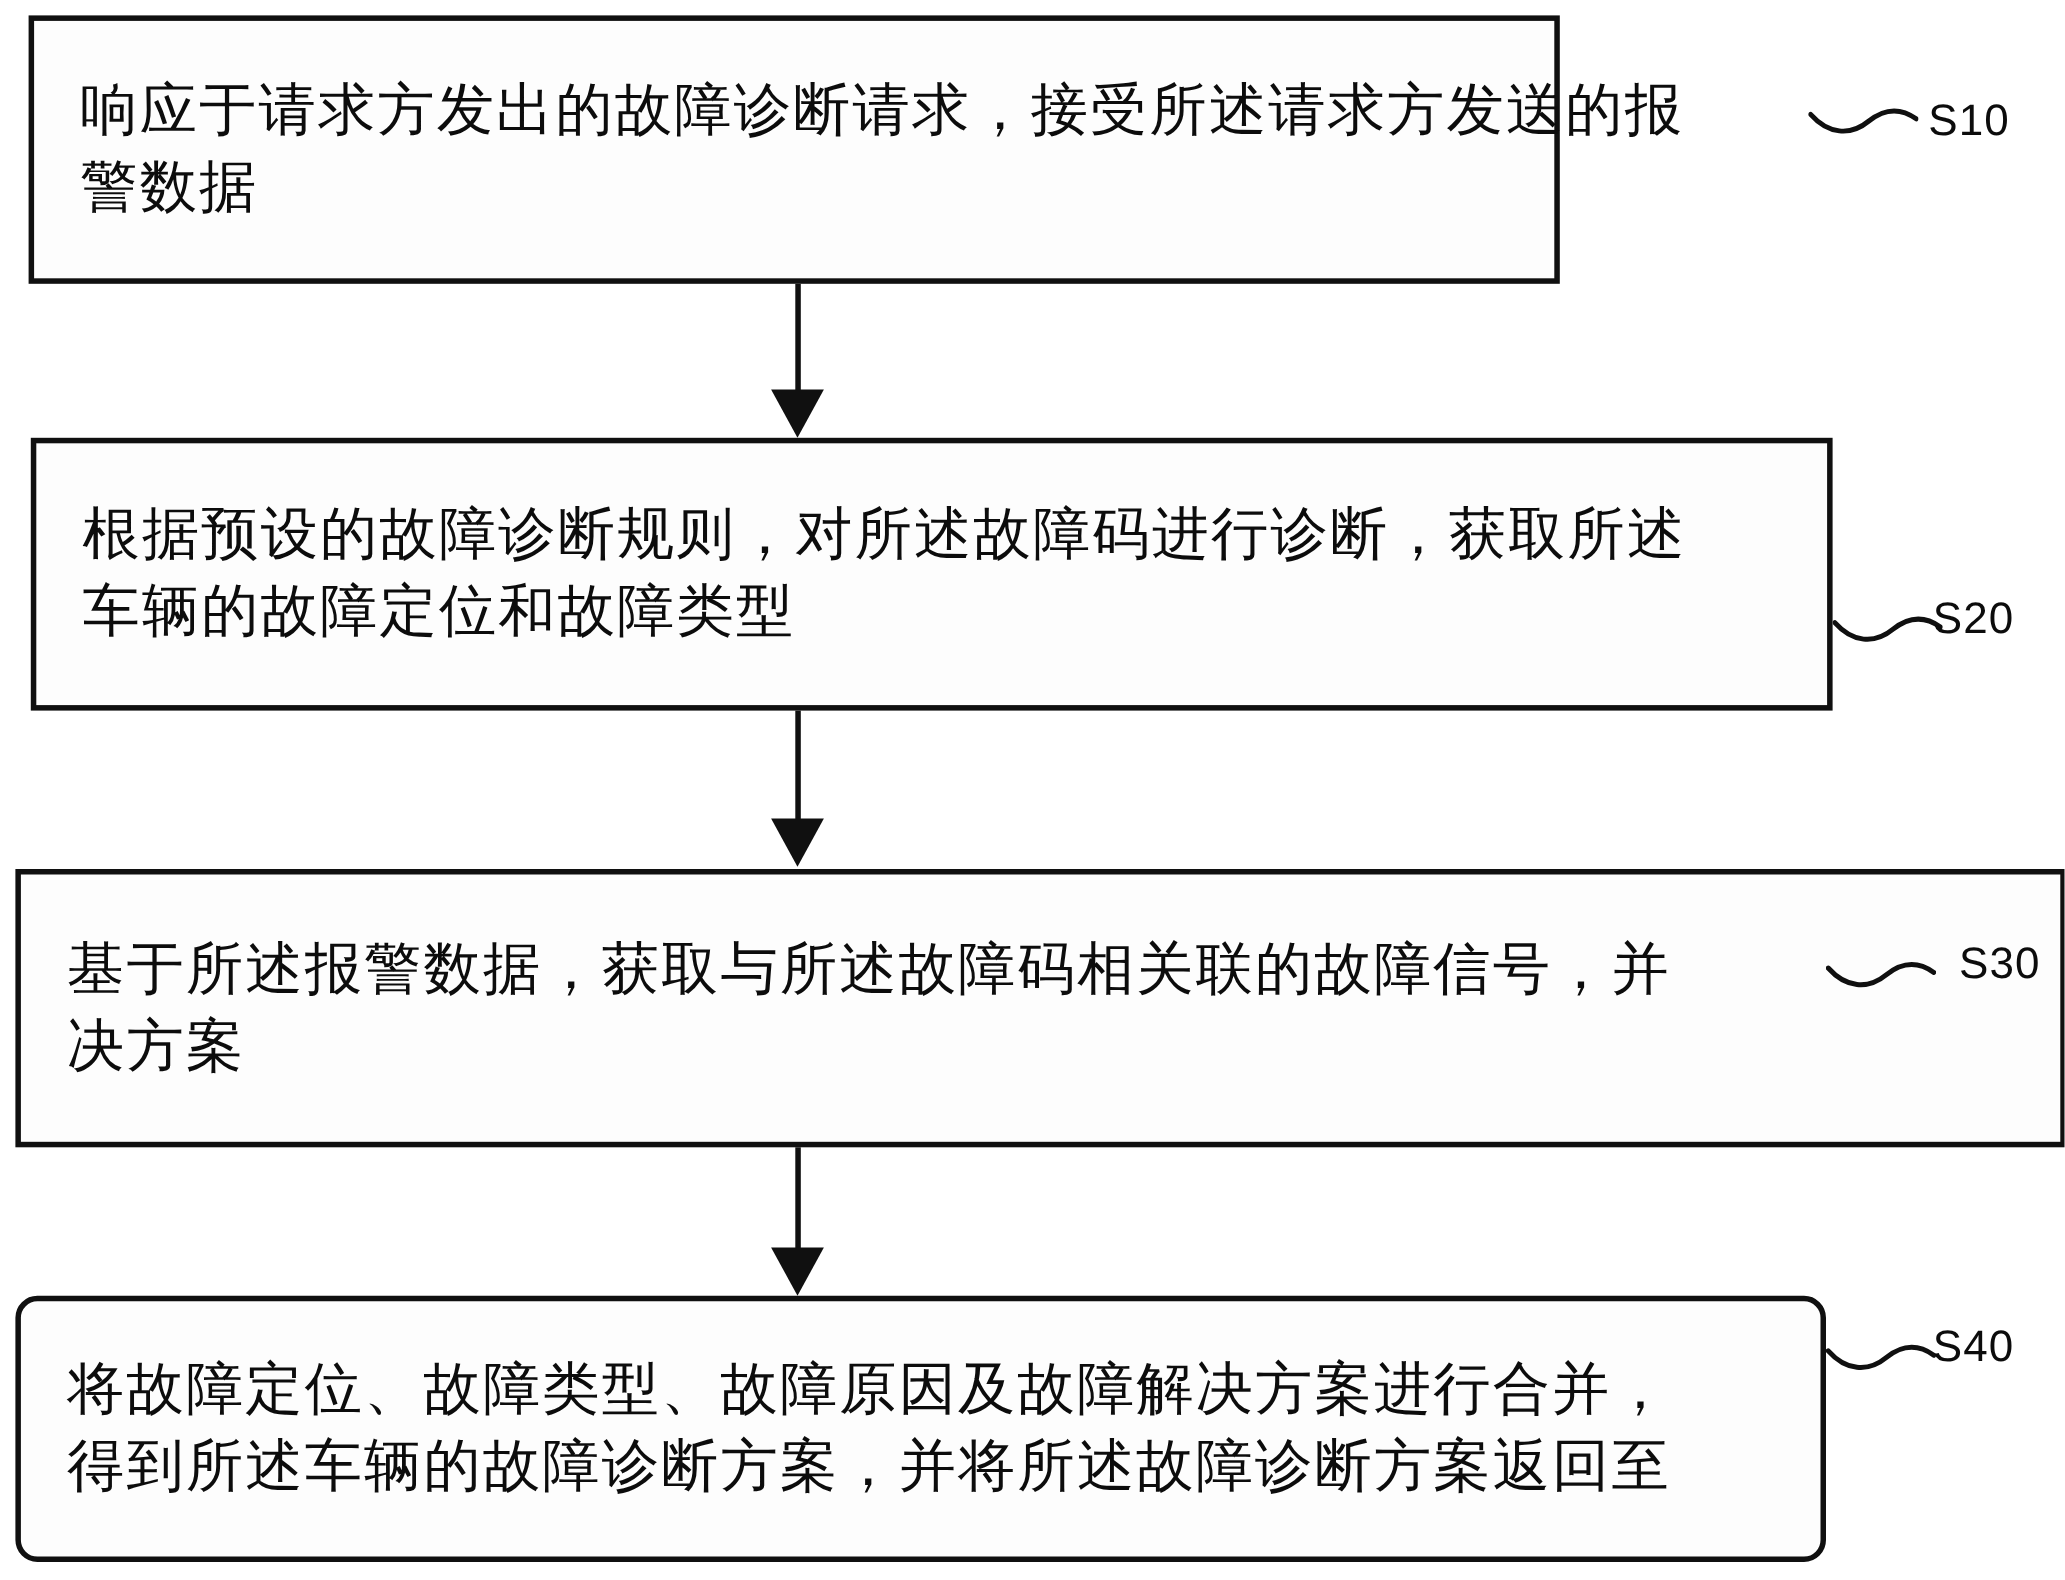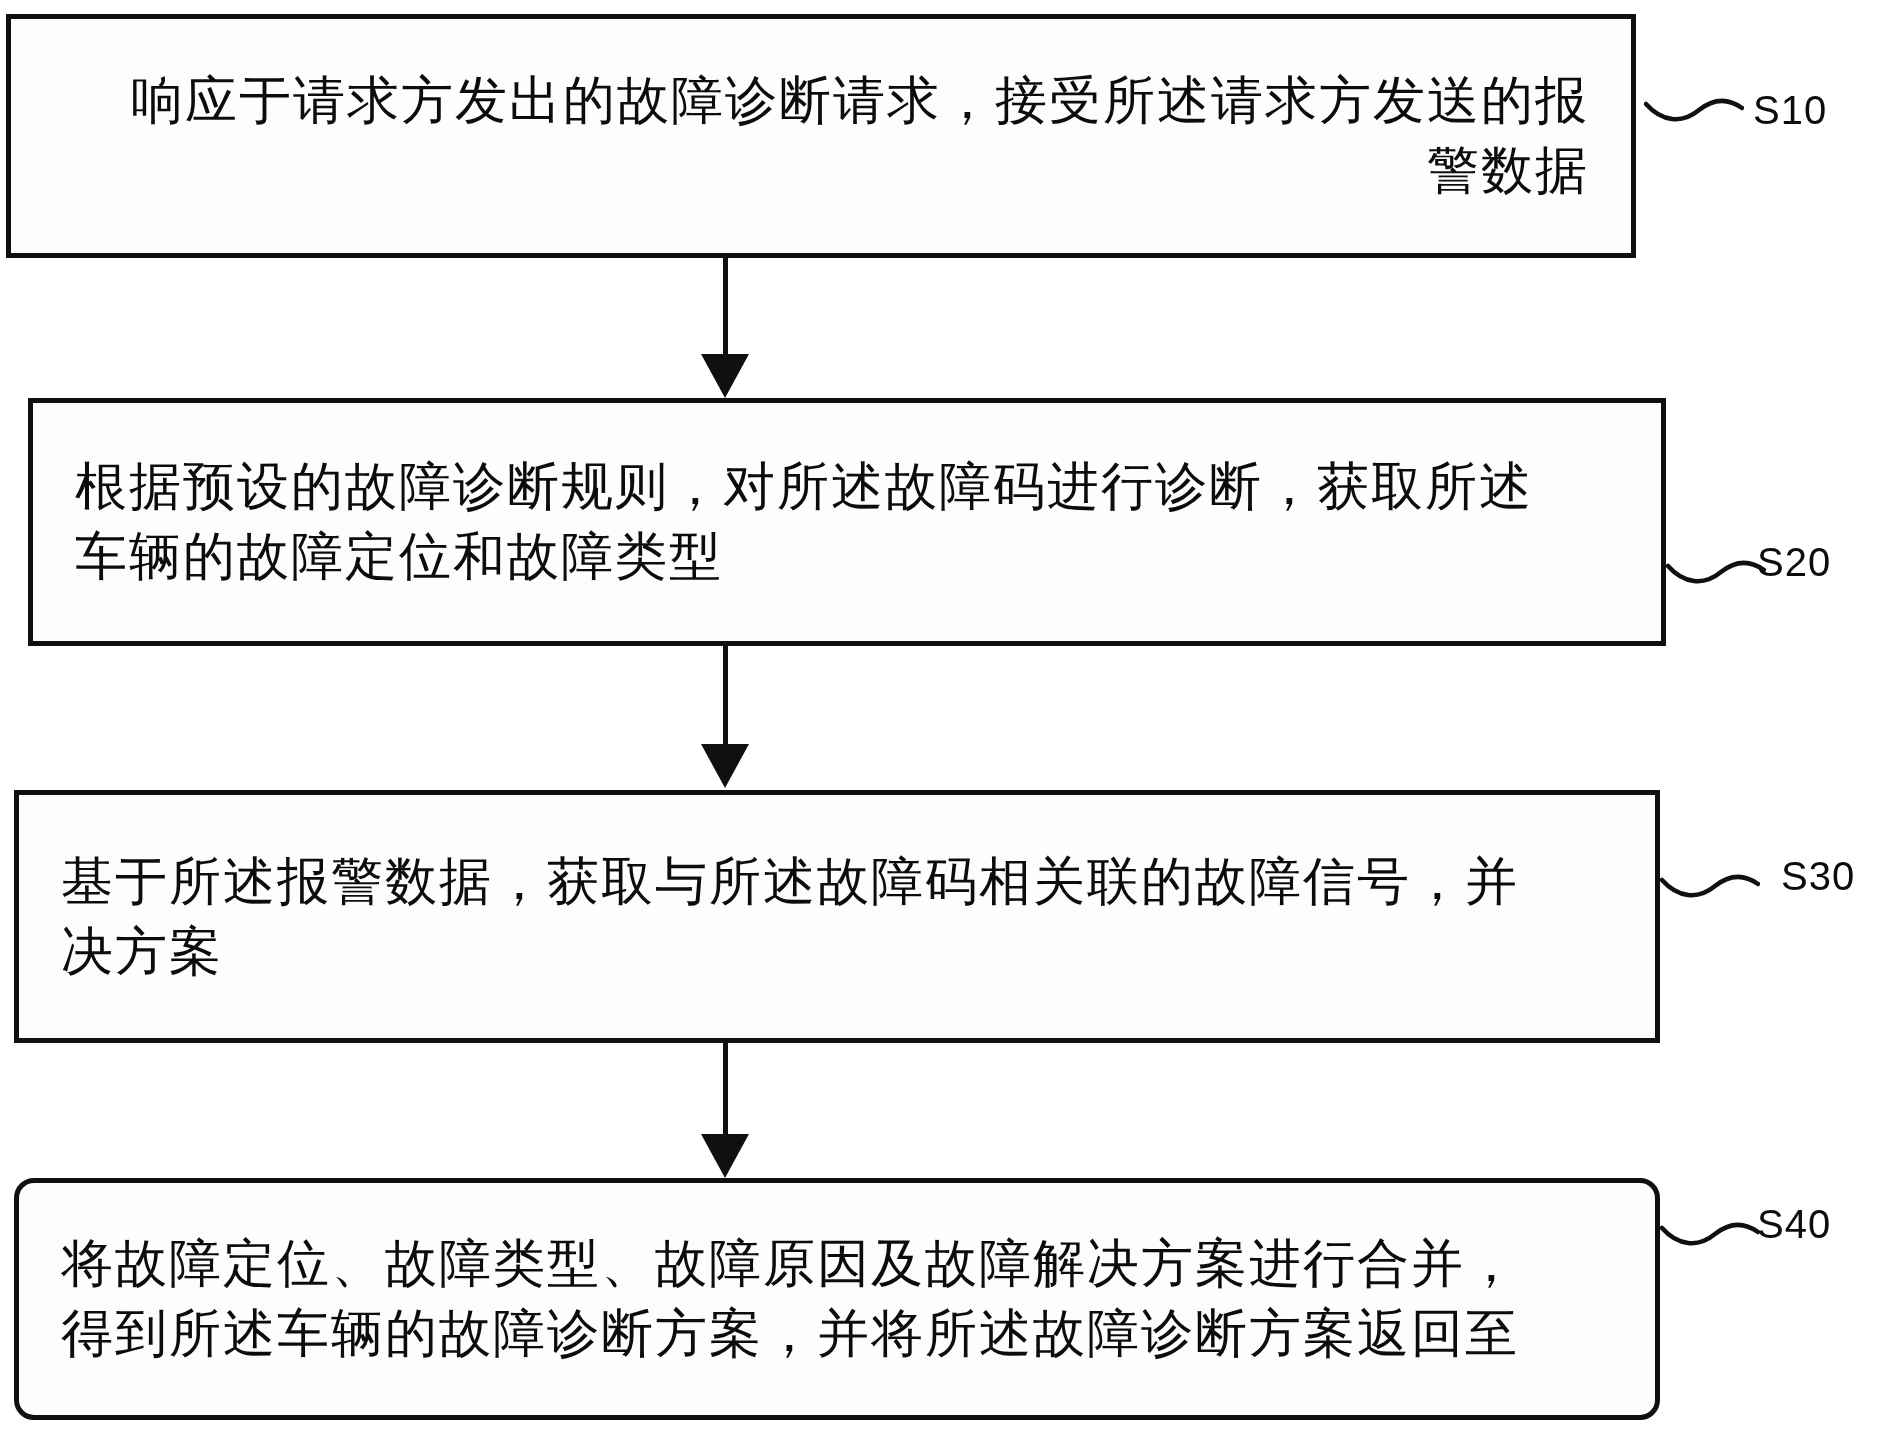--- a/index.html
+++ b/index.html
@@ -59,37 +59,37 @@
     color: #0c0c0c;
     letter-spacing: 1px;
     white-space: nowrap;
   }
 </style>
 </head>
 <body>
 
 <div class="stage">
 
-  <div class="flow-box" style="left:6px; top:14px; width:1630px; height:244px;align-items:flex-end;">
+  <div class="flow-box" style="left:26px; top:14px; width:1392px; height:244px;">
     <div class="box-line">响应于请求方发出的故障诊断请求，接受所述请求方发送的报</div>
     <div class="box-line">警数据</div>
   </div>
 
   <div class="arrow-shaft" style="left:723px; top:258px; height:100px;"></div>
   <div class="arrow-head" style="left:701px; top:354px;"></div>
 
   <div class="flow-box" style="left:28px; top:398px; width:1638px; height:248px;">
     <div class="box-line">根据预设的故障诊断规则，对所述故障码进行诊断，获取所述</div>
     <div class="box-line">车辆的故障定位和故障类型</div>
   </div>
 
   <div class="arrow-shaft" style="left:723px; top:646px; height:100px;"></div>
   <div class="arrow-head" style="left:701px; top:744px;"></div>
 
-  <div class="flow-box" style="left:14px; top:790px; width:1646px; height:253px;">
+  <div class="flow-box" style="left:14px; top:790px; width:1864px; height:253px;">
     <div class="box-line">基于所述报警数据，获取与所述故障码相关联的故障信号，并</div>
     <div class="box-line">决方案</div>
   </div>
 
   <div class="arrow-shaft" style="left:723px; top:1043px; height:95px;"></div>
   <div class="arrow-head" style="left:701px; top:1134px;"></div>
 
   <div class="flow-box" style="left:14px; top:1178px; width:1646px; height:242px;border-radius:20px;">
     <div class="box-line">将故障定位、故障类型、故障原因及故障解决方案进行合并，</div>
     <div class="box-line">得到所述车辆的故障诊断方案，并将所述故障诊断方案返回至</div>

